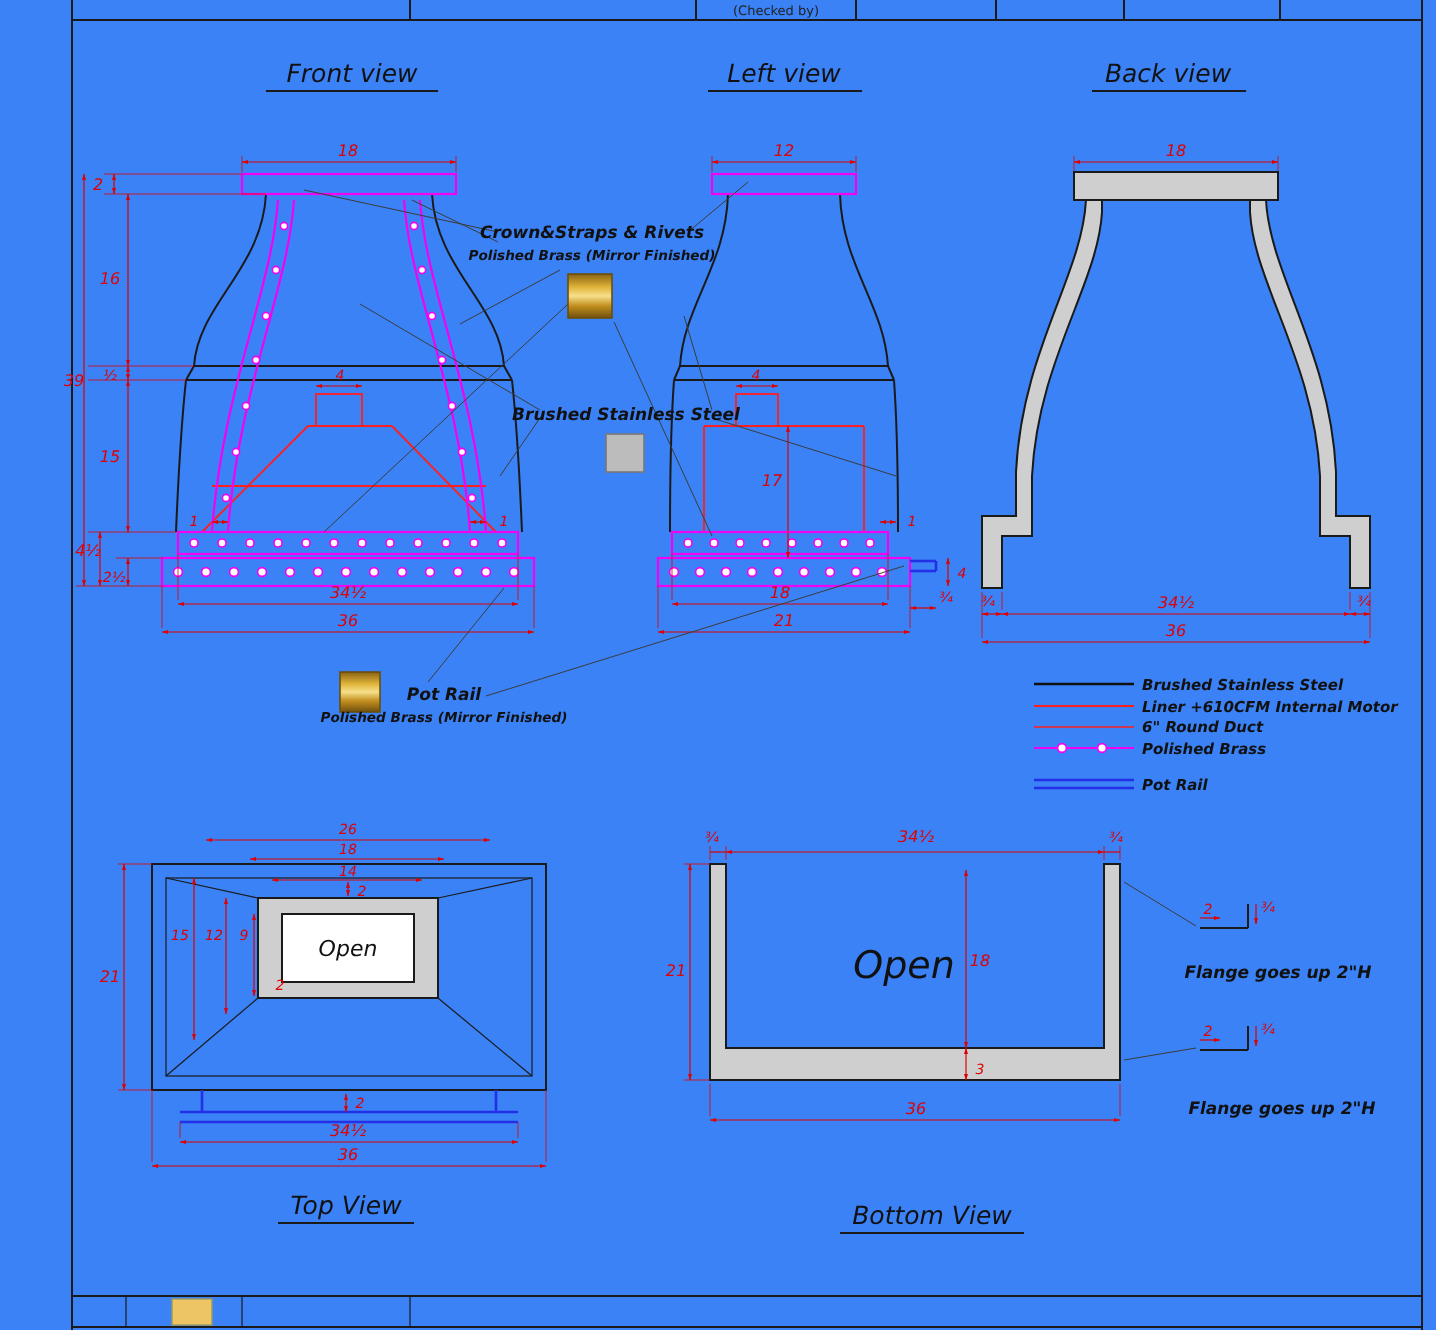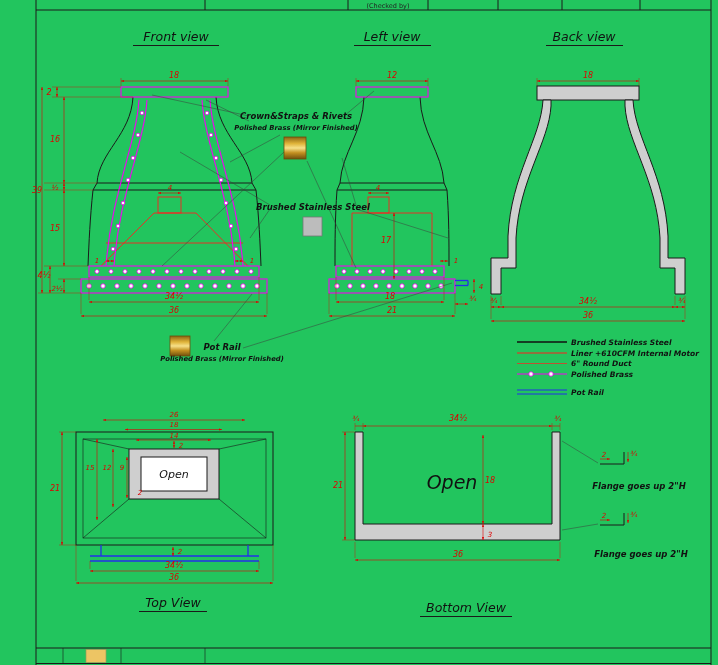--- a/index.html
+++ b/index.html
@@ -1,16 +1,16 @@
 <!DOCTYPE html>
 <html><head>
 <meta charset="utf-8">
 <style>
   html,body{margin:0;padding:0;background:#ffffff;}
-  .sheet{position:relative;width:718px;height:665px;background:#22c55e;overflow:hidden;font-family:"DejaVu Sans",sans-serif;}
+  .sheet{position:relative;width:718px;height:665px;background:#3b82f6;overflow:hidden;font-family:"DejaVu Sans",sans-serif;}
   svg{display:block;}
   .geo{stroke:#1a1a1a;stroke-width:1;fill:none;}
   .thin{stroke:#1a1a1a;stroke-width:.6;fill:none;}
   .mag{stroke:#f400f4;stroke-width:1.1;fill:none;}
   .rivet{stroke:#f400f4;stroke-width:.8;fill:#ffffff;}
   .redg{stroke:#ff1f1f;stroke-width:.9;fill:none;}
   .blue{stroke:#2330e8;stroke-width:1.3;fill:none;}
   .dl{stroke:#e00000;stroke-width:.6;fill:none;}
   .ext{stroke:#e00000;stroke-width:.4;fill:none;}
   .leader{stroke:#3c3c3c;stroke-width:.5;fill:none;}

